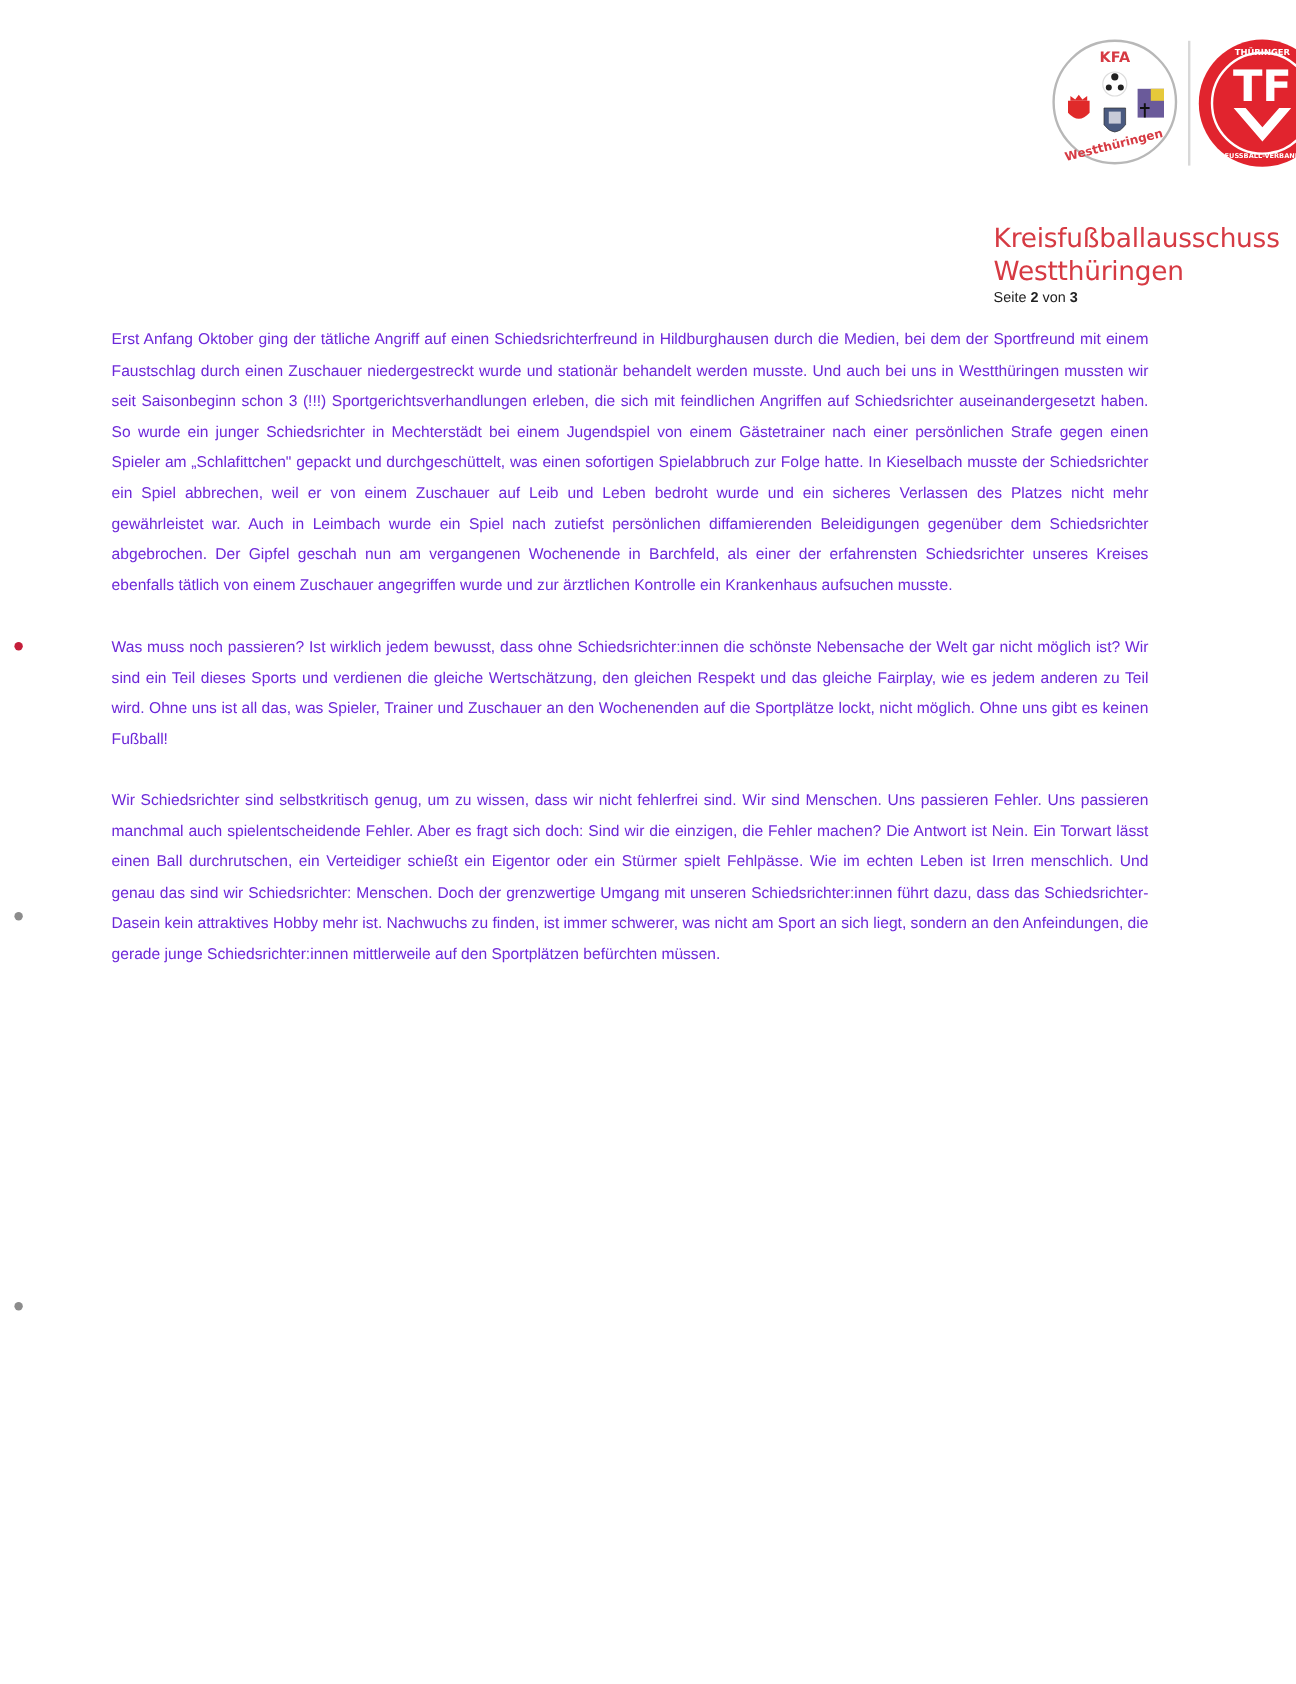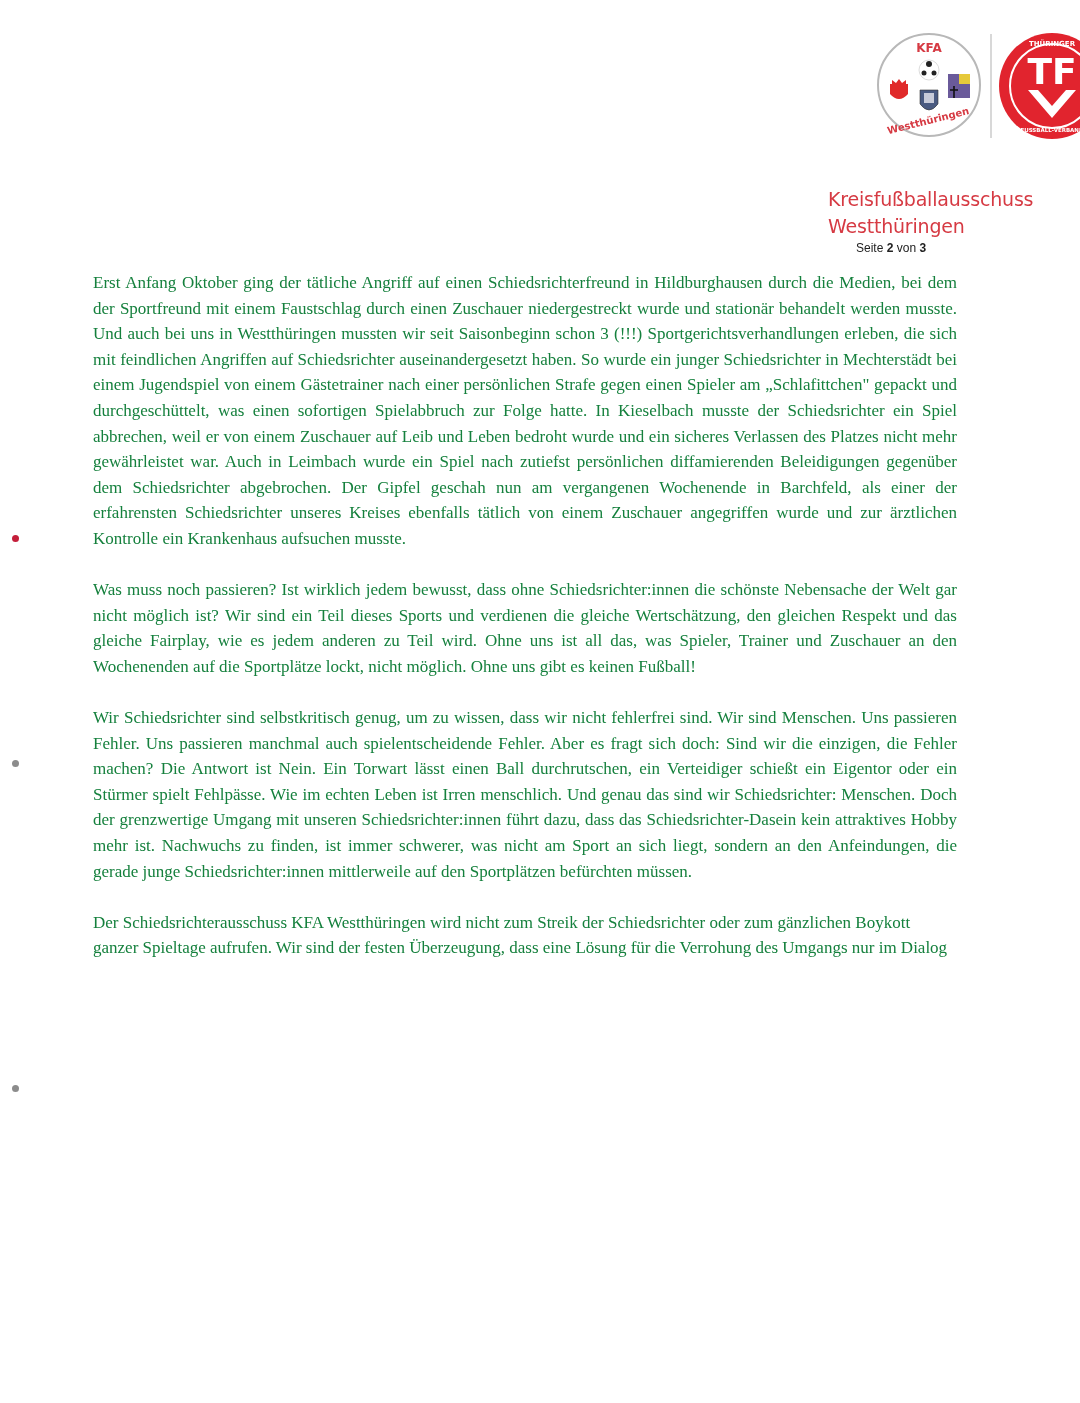--- a/index.html
+++ b/index.html
@@ -6,33 +6,33 @@
   body {
     width: 1080px; height: 1403px; position: relative; overflow: hidden;
     font-family: "DejaVu Sans", sans-serif; color: #262626;
   }
   .logos { position: absolute; top: 30px; left: 872px; width: 240px; height: 112px; }
   .logo-kfa { position: absolute; left: 4px; top: 2px; width: 106px; height: 106px; }
   .logo-divider { position: absolute; left: 118px; top: 4px; width: 2px; height: 104px; background: #d8d8d8; }
   .logo-tfv { position: absolute; left: 126px; top: 2px; width: 108px; height: 108px; }
   .org-name {
     position: absolute; left: 828px; top: 186px; width: 240px;
-    color: #d63a43; font-size: 19px; line-height: 27px; letter-spacing: -0.2px;
+    color: #d63a43; font-size: 22px; line-height: 27px; letter-spacing: -0.2px;
     font-family: "DejaVu Sans", sans-serif;
   }
   .org-name div { white-space: nowrap; }
   .page-indicator {
     position: absolute; left: 828px; top: 241px; font-size: 12px;
-    color: #222; font-family: "Liberation Sans", sans-serif; margin-left: 28px;
+    color: #222; font-family: "Liberation Sans", sans-serif;
   }
   .page-indicator b { font-weight: bold; }
   .content {
     position: absolute; left: 93px; top: 270px; width: 864px;
-    font-family: Liberation Serif, serif; font-size: 17px; line-height: 25.6px;
-    color: #15803d;
+    font-family: Liberation Sans, sans-serif; font-size: 13px; line-height: 25.6px;
+    color: #6d28d9;
   }
   .para { text-align: justify; margin: 0 0 25.6px 0; }
   .para.last { text-align: left; }
   .margin-dot { position: absolute; width: 7px; height: 7px; border-radius: 50%; }
   .dot-1 { left: 12px; top: 535px; background: #c41e3a; }
   .dot-2 { left: 12px; top: 760px; background: #8c8c8c; }
   .dot-3 { left: 12px; top: 1085px; background: #8c8c8c; }
 </style>
 </head>
 <body>
@@ -88,16 +88,15 @@
   </div>
 
   <div class="margin-dot dot-1"></div>
   <div class="margin-dot dot-2"></div>
   <div class="margin-dot dot-3"></div>
 
   <div class="content">
     <p class="para">Erst Anfang Oktober ging der tätliche Angriff auf einen Schiedsrichterfreund in Hildburghausen durch die Medien, bei dem der Sportfreund mit einem Faustschlag durch einen Zuschauer niedergestreckt wurde und stationär behandelt werden musste. Und auch bei uns in Westthüringen mussten wir seit Saisonbeginn schon 3 (!!!) Sportgerichtsverhandlungen erleben, die sich mit feindlichen Angriffen auf Schiedsrichter auseinandergesetzt haben. So wurde ein junger Schiedsrichter in Mechterstädt bei einem Jugendspiel von einem Gästetrainer nach einer persönlichen Strafe gegen einen Spieler am „Schlafittchen" gepackt und durchgeschüttelt, was einen sofortigen Spielabbruch zur Folge hatte. In Kieselbach musste der Schiedsrichter ein Spiel abbrechen, weil er von einem Zuschauer auf Leib und Leben bedroht wurde und ein sicheres Verlassen des Platzes nicht mehr gewährleistet war. Auch in Leimbach wurde ein Spiel nach zutiefst persönlichen diffamierenden Beleidigungen gegenüber dem Schiedsrichter abgebrochen. Der Gipfel geschah nun am vergangenen Wochenende in Barchfeld, als einer der erfahrensten Schiedsrichter unseres Kreises ebenfalls tätlich von einem Zuschauer angegriffen wurde und zur ärztlichen Kontrolle ein Krankenhaus aufsuchen musste.</p>
     <p class="para">Was muss noch passieren? Ist wirklich jedem bewusst, dass ohne Schiedsrichter:innen die schönste Nebensache der Welt gar nicht möglich ist? Wir sind ein Teil dieses Sports und verdienen die gleiche Wertschätzung, den gleichen Respekt und das gleiche Fairplay, wie es jedem anderen zu Teil wird. Ohne uns ist all das, was Spieler, Trainer und Zuschauer an den Wochenenden auf die Sportplätze lockt, nicht möglich. Ohne uns gibt es keinen Fußball!</p>
     <p class="para">Wir Schiedsrichter sind selbstkritisch genug, um zu wissen, dass wir nicht fehlerfrei sind. Wir sind Menschen. Uns passieren Fehler. Uns passieren manchmal auch spielentscheidende Fehler. Aber es fragt sich doch: Sind wir die einzigen, die Fehler machen? Die Antwort ist Nein. Ein Torwart lässt einen Ball durchrutschen, ein Verteidiger schießt ein Eigentor oder ein Stürmer spielt Fehlpässe. Wie im echten Leben ist Irren menschlich. Und genau das sind wir Schiedsrichter: Menschen. Doch der grenzwertige Umgang mit unseren Schiedsrichter:innen führt dazu, dass das Schiedsrichter-Dasein kein attraktives Hobby mehr ist. Nachwuchs zu finden, ist immer schwerer, was nicht am Sport an sich liegt, sondern an den Anfeindungen, die gerade junge Schiedsrichter:innen mittlerweile auf den Sportplätzen befürchten müssen.</p>
-    <p class="para last">Der Schiedsrichterausschuss KFA Westthüringen wird nicht zum Streik der Schiedsrichter oder zum gänzlichen Boykott ganzer Spieltage aufrufen. Wir sind der festen Überzeugung, dass eine Lösung für die Verrohung des Umgangs nur im Dialog</p>
   </div>
 
 </div>
 
 </body></html>

